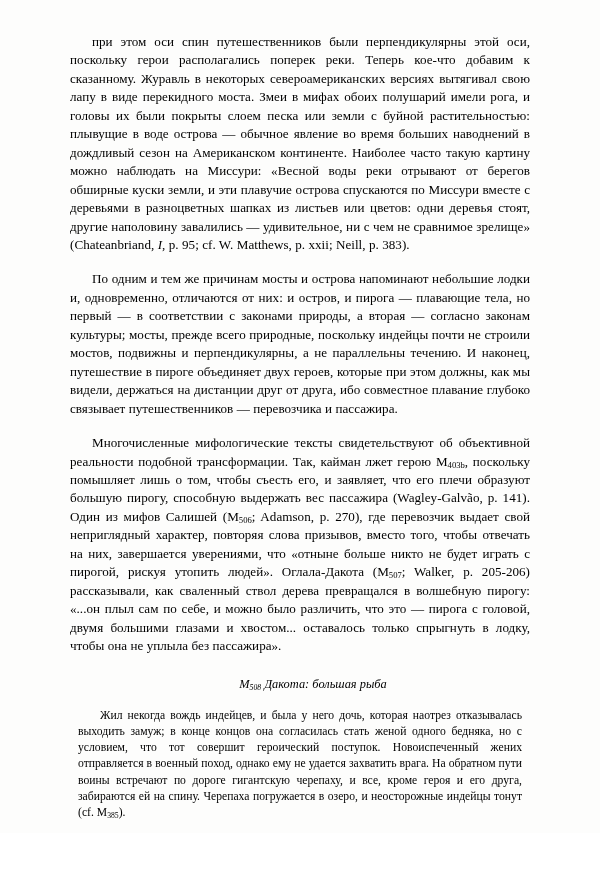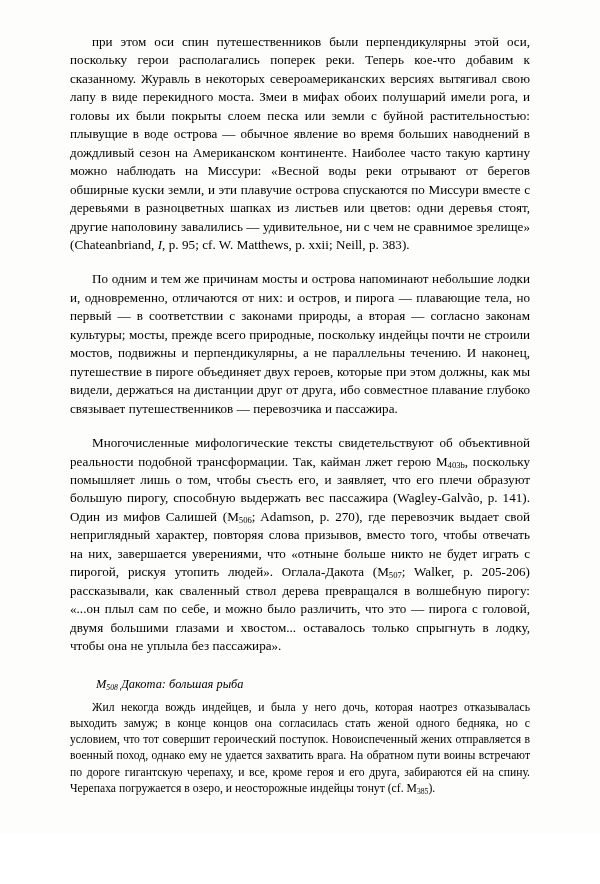--- a/index.html
+++ b/index.html
@@ -48,29 +48,29 @@
   p.body-para + p.body-para { margin-top: 16px; }
 
   
   .myth-heading {
     margin: 0;
     font-style: italic;
     font-size: 12.4px;
     line-height: 17px;
     padding-left: 26px;
     text-indent: 0;
-    text-align: left;
+    text-align: center;
     font-family: "Liberation Serif", "DejaVu Serif", serif;
   }
   .spacer-before-heading { height: 20px; }
   .spacer-after-heading { height: 7px; }
 
   
   p.small-para {
-    margin: 0;
+    margin: 8px;
     text-align: justify;
     text-justify: inter-word;
     font-size: 11.65px;
     line-height: 16.3px;
     text-indent: 22px;
     letter-spacing: 0.01px;
   }
   sub {
     font-size: 0.66em;
     line-height: 0;

